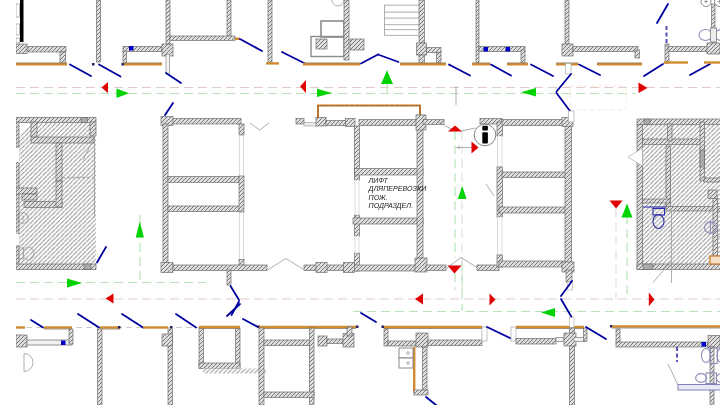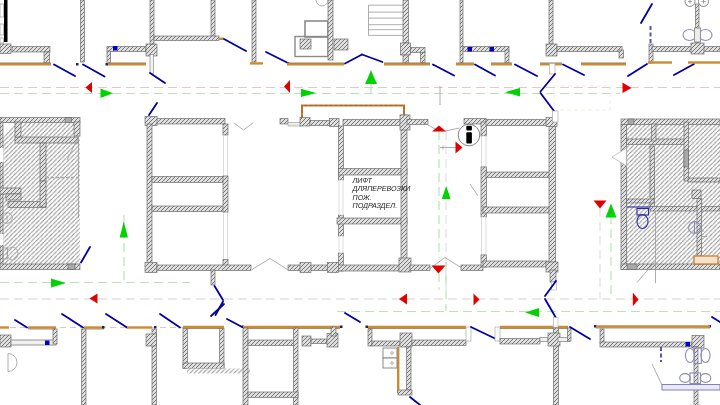--- a/index.html
+++ b/index.html
@@ -1,16 +1,16 @@
 <!DOCTYPE html>
 <html><head>
 <meta charset="utf-8">
 <style>
 html,body{margin:0;padding:0;background:#fff;}
-#plan{width:588px;height:405px;position:relative;font-family:"Liberation Sans",sans-serif;}
+#plan{width:588px;height:405px;position:relative;font-family:"Liberation Sans",sans-serif;padding-left:16px;}
 </style>
 </head>
 <body>
 <div id="plan">
 <svg width="720" height="405" viewBox="0 0 720 405" xmlns="http://www.w3.org/2000/svg">
 <defs>
 <pattern id="hw" width="4" height="4" patternUnits="userSpaceOnUse">
 <rect width="4" height="4" fill="#dedede"></rect>
 <path d="M-1,5 L5,-1 M-1,9 L9,-1" stroke="#787878" stroke-width="1" fill="none"></path>
 </pattern>

